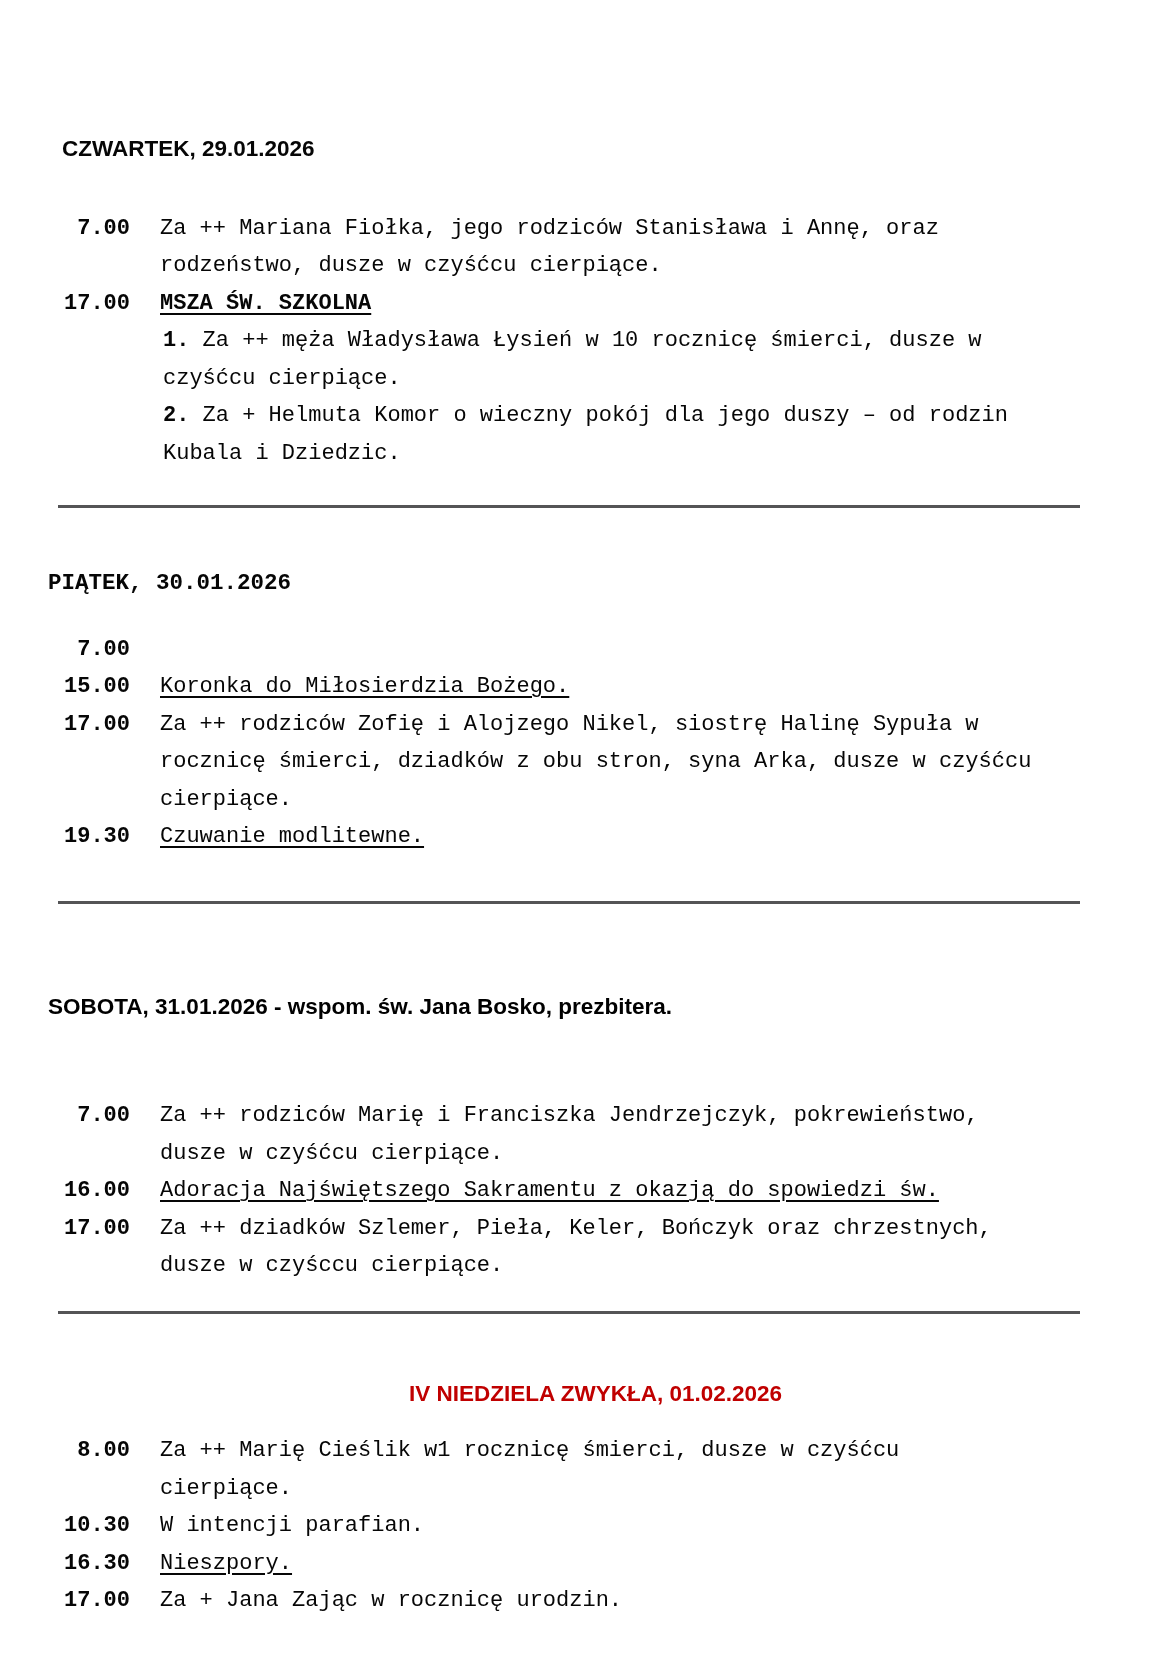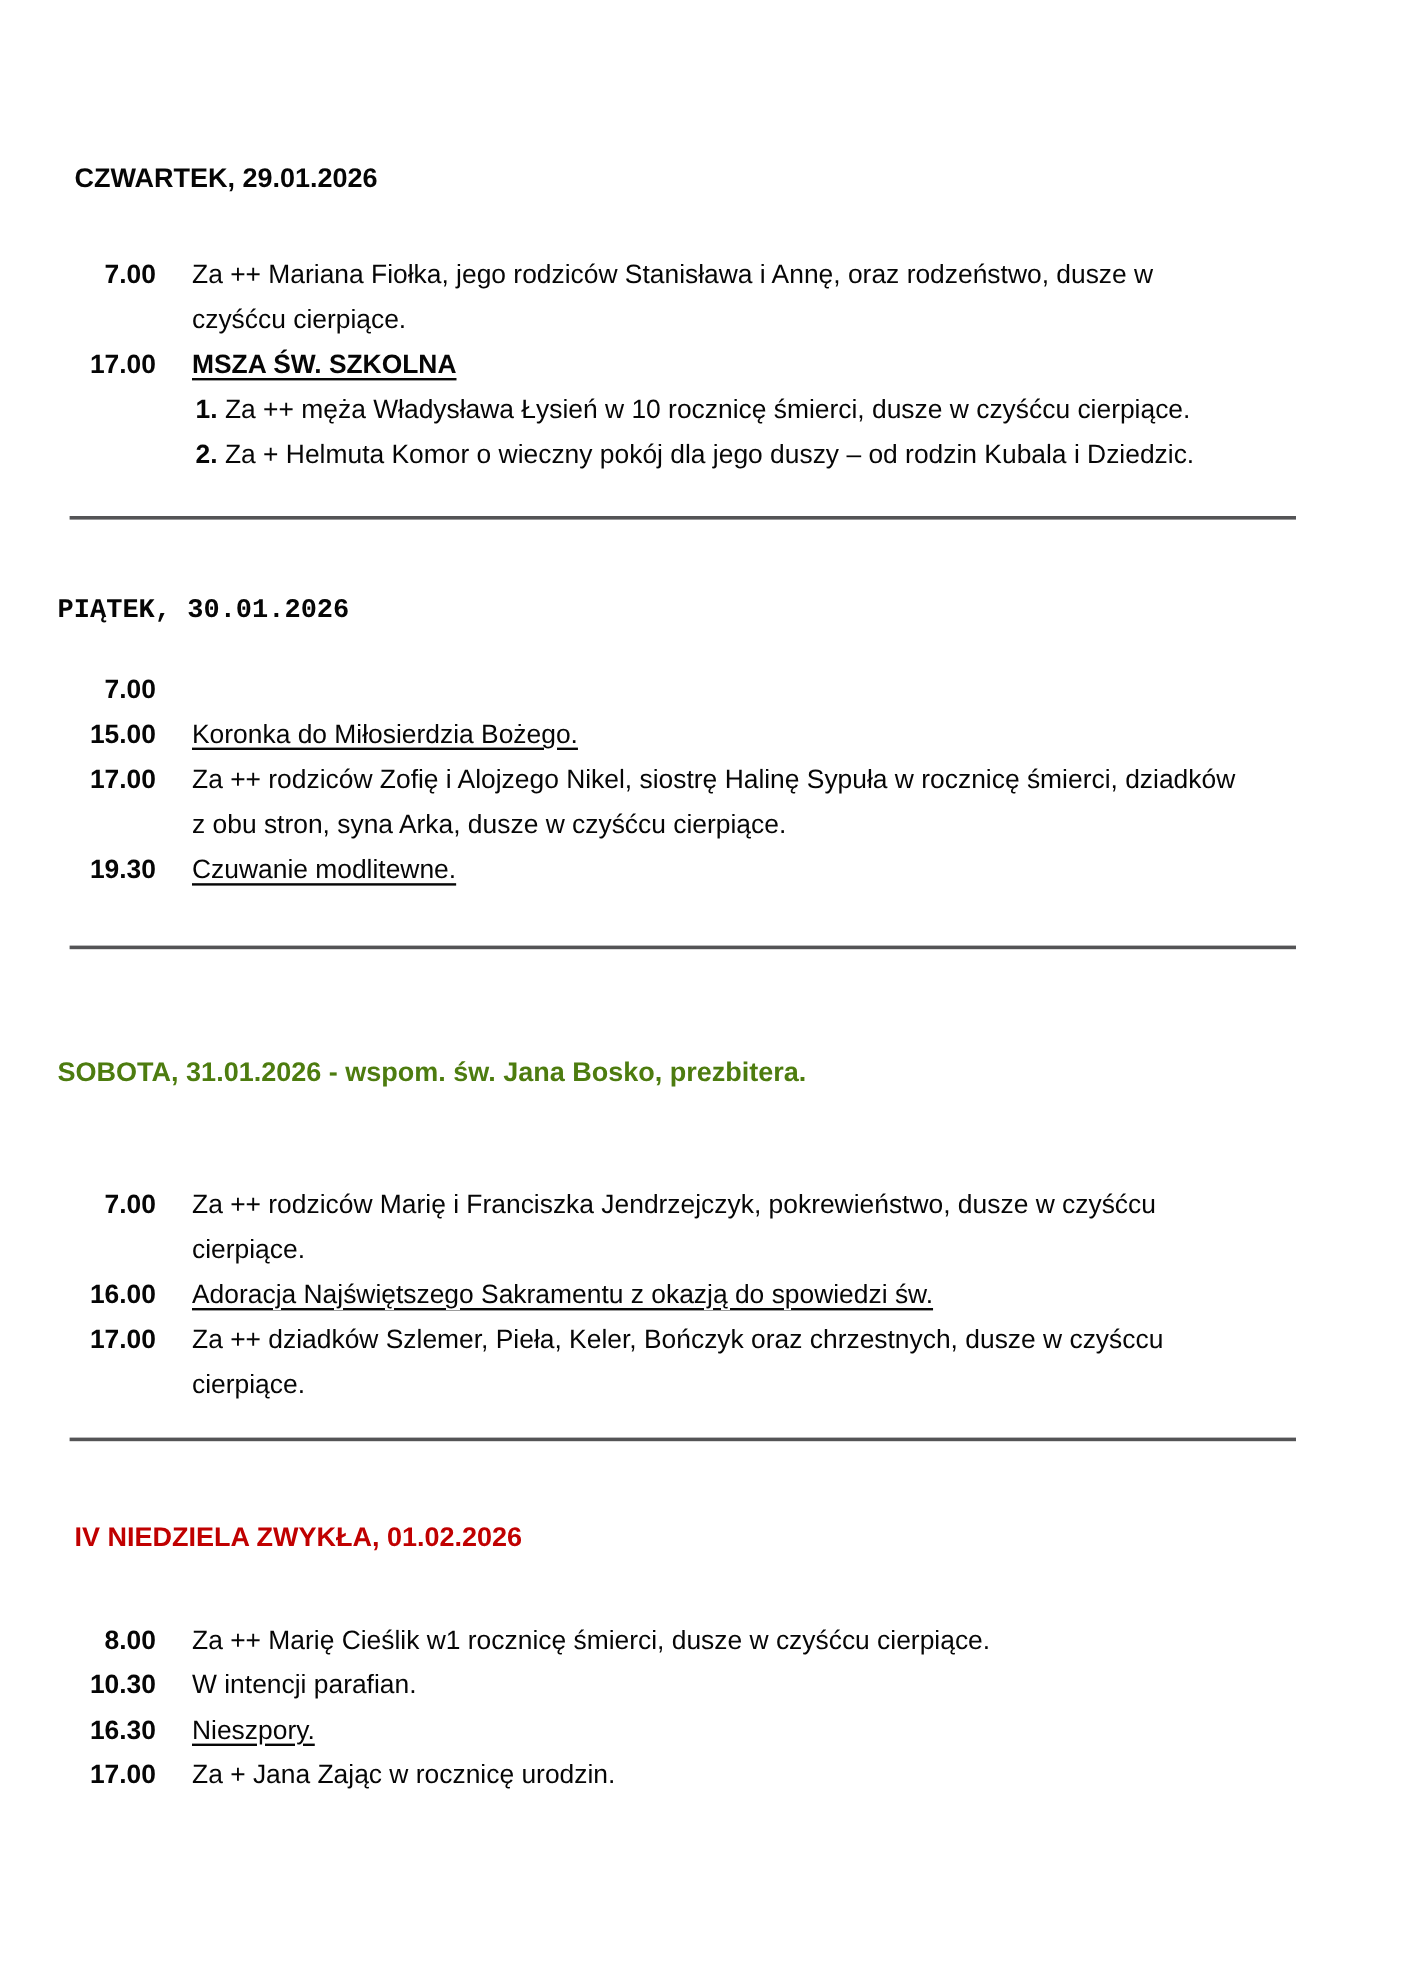--- a/index.html
+++ b/index.html
@@ -21,21 +21,21 @@
 
   .day-heading {
     font-size: 22.5px;
     font-weight: 700;
     line-height: 37.5px;
     margin-left: 10px;
     white-space: nowrap;
   }
   .s1 .day-heading, .s4 .day-heading { margin-left: 24px; }
 
-  .entry { display: flex; align-items: flex-start; }
+  .entry { display: flex; align-items: flex-start; font-family: Liberation Mono, monospace; }
   .time {
     flex: 0 0 92px;
     text-align: right;
     font-weight: 700;
     white-space: pre;
   }
   .text { margin-left: 30px; width: 878px; }
   .entry.numbered .text { margin-left: 33px; }
   .prefix { font-weight: 700; }
 
@@ -53,21 +53,21 @@
     width: 1022px;
   }
 
   
   .s1 .day-heading { margin-bottom: 42px; }
   .s1 .divider    { margin-top: 33px; margin-bottom: 57px; }
   .s2 .day-heading { margin-bottom: 28px; font-family: Liberation Mono, monospace; }
   .s2 .divider    { margin-top: 45px; margin-bottom: 84px; }
   .s3 .day-heading { margin-bottom: 72px; }
   .s3 .divider    { margin-top: 26px; margin-bottom: 61px; }
-  .s4 .day-heading { margin-bottom: 48px; }
+  .s4 .day-heading { margin-bottom: 20px; text-align: center; }
 </style>
 </head>
 <body>
 
 <main class="page">
 
     <section class="day-section s1">
       <h2 class="day-heading" style="color: rgb(6, 6, 6);">CZWARTEK, 29.01.2026</h2>
       <div class="entries">
     <div class="entry">
@@ -112,21 +112,21 @@
 
     <div class="entry">
       <span class="time">19.30</span>
       <span class="text"><span class="body u">Czuwanie modlitewne.</span></span>
     </div>
   </div>
       <hr class="divider" style="border-top-color: rgb(84, 84, 86);">
     </section>
 
     <section class="day-section s3">
-      <h2 class="day-heading" style="color: #4d7c0f;">SOBOTA, 31.01.2026 - wspom. św. Jana Bosko, prezbitera.</h2>
+      <h2 class="day-heading" style="color: #000000;">SOBOTA, 31.01.2026 - wspom. św. Jana Bosko, prezbitera.</h2>
       <div class="entries">
     <div class="entry">
       <span class="time">7.00</span>
       <span class="text"><span class="body">Za ++ rodziców Marię i Franciszka Jendrzejczyk, pokrewieństwo, dusze w czyśćcu cierpiące.</span></span>
     </div>
 
     <div class="entry">
       <span class="time">16.00</span>
       <span class="text"><span class="body u">Adoracja Najświętszego Sakramentu z okazją do spowiedzi św.</span></span>
     </div>

